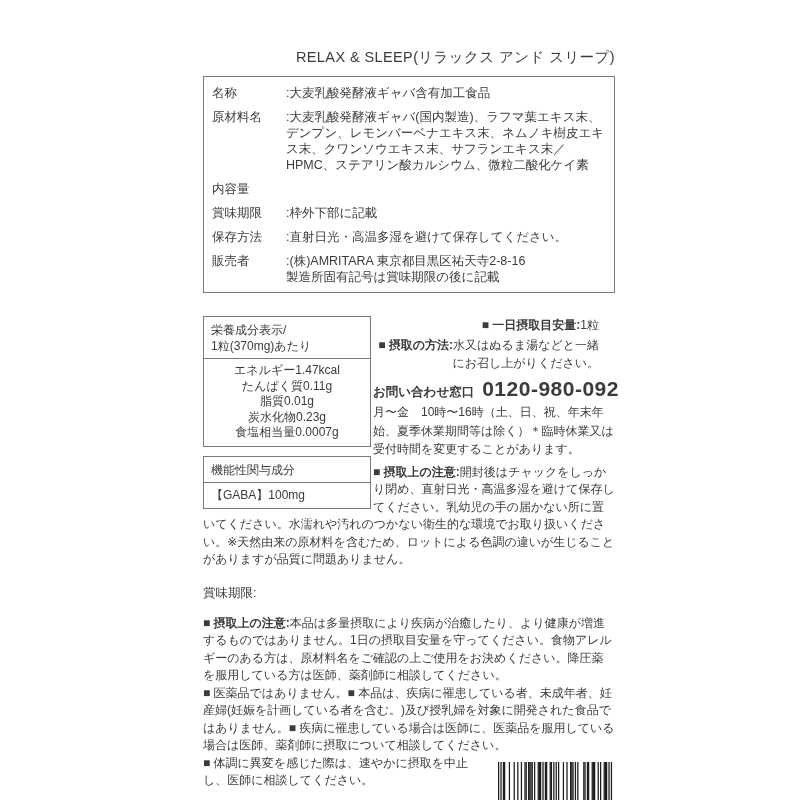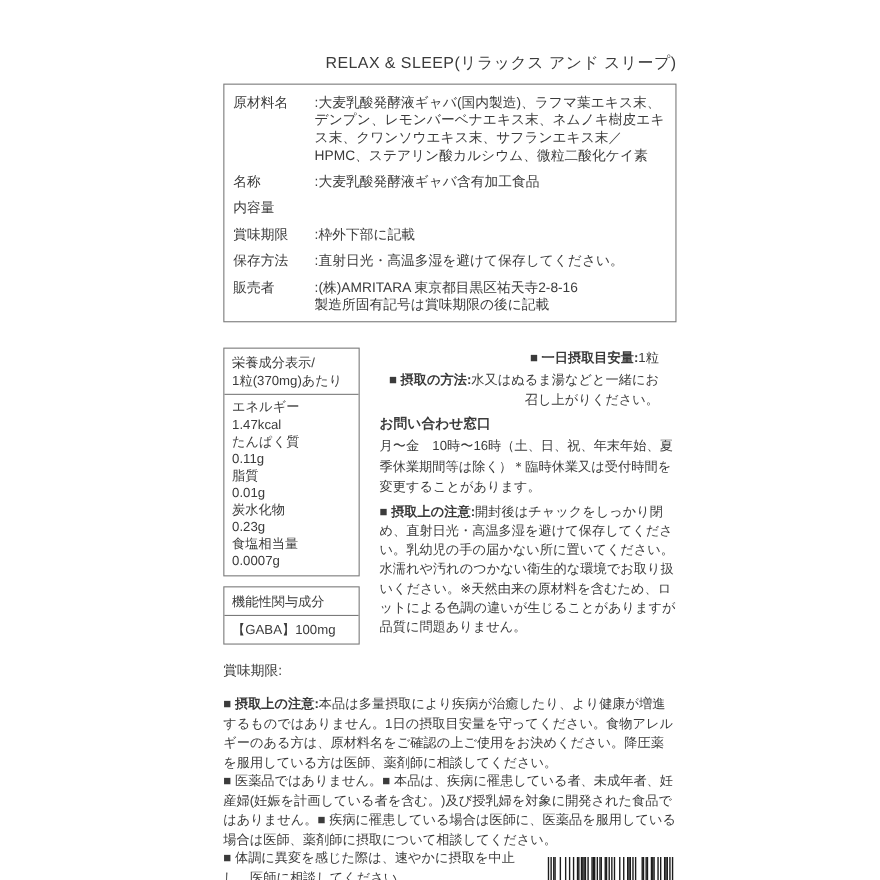--- a/index.html
+++ b/index.html
@@ -29,28 +29,28 @@
     font-size:12.5px;line-height:16px;
   }
   .srow{display:flex;margin-bottom:8px;}
   .srow:last-child{margin-bottom:1px;}
   .slabel{width:74px;flex:0 0 74px;}
   .svalue{flex:1;white-space:pre-line;}
 
   .info-flow{margin-top:23px;font-size:12px;}
 
   
-  .left-col{float:left;width:124px;margin-right:18px;}
+  .left-col{float:left;width:168px;margin-right:2px;}
   .box{border:1px solid var(--border);}
   .box-header{
     padding:5px 7px 4px 7px;line-height:16px;
     border-bottom:1px solid var(--border);white-space:pre-line;
   }
   .box-body{padding:4px 7px 5px 7px;}
-  .nrow{display:flex;justify-content:center;line-height:15.5px;flex-direction:column;}
+  .nrow{display:flex;justify-content:center;line-height:15.5px;}
   .func-box{margin-top:9px;}
   .func-box .box-body{line-height:16px;}
 
   
   .bullet-item{margin:0 16px 2px 0;line-height:18px;text-align:right;}
   .bullet-item b,.para b{font-weight:bold;}
   .contact{margin:5px 0 2px 0;display:flex;align-items:baseline;}
   .contact-label{font-weight:bold;font-size:12.5px;white-space:nowrap;}
   .phone{font-size:21px;font-weight:600;letter-spacing:.5px;margin-left:8px;white-space:nowrap;}
   .hours{margin:1px 0 5px 0;line-height:18.5px;}
@@ -70,26 +70,26 @@
 </head>
 <body>
 
 <div class="sheet">
 
   <div class="title">RELAX &amp; SLEEP(リラックス アンド スリープ)</div>
 
   <div class="spec-table">
     <div id="spec-rows">
         <div class="srow">
+          <span class="slabel">名称</span>
+          <span class="svalue">:大麦乳酸発酵液ギャバ含有加工食品</span>
+        </div>
+        <div class="srow">
           <span class="slabel">原材料名</span>
           <span class="svalue">:大麦乳酸発酵液ギャバ(国内製造)、ラフマ葉エキス末、デンプン、レモンバーベナエキス末、ネムノキ樹皮エキス末、クワンソウエキス末、サフランエキス末／HPMC、ステアリン酸カルシウム、微粒二酸化ケイ素</span>
-        </div>
-        <div class="srow">
-          <span class="slabel">名称</span>
-          <span class="svalue">:大麦乳酸発酵液ギャバ含有加工食品</span>
         </div>
         <div class="srow">
           <span class="slabel">内容量</span>
         </div>
         <div class="srow">
           <span class="slabel">賞味期限</span>
           <span class="svalue">:枠外下部に記載</span>
         </div>
         <div class="srow">
           <span class="slabel">保存方法</span>
@@ -138,20 +138,21 @@
       </div>
     </div>
 
     <div id="usage-items">
         <p class="bullet-item"><b>■ 一日摂取目安量:</b><span>1粒</span></p>
         <p class="bullet-item"><b>■ 摂取の方法:</b><span>水又はぬるま湯などと一緒にお召し上がりください。</span></p>
       </div>
 
     <div class="contact">
       <span class="contact-label">お問い合わせ窓口</span>
+      <span class="phone">0120-980-092</span>
     </div>
     <p class="hours">月〜金　10時〜16時（土、日、祝、年末年始、夏季休業期間等は除く）＊臨時休業又は受付時間を変更することがあります。</p>
 
     <p class="para storage">
       <b>■ 摂取上の注意:</b><span>開封後はチャックをしっかり閉め、直射日光・高温多湿を避けて保存してください。乳幼児の手の届かない所に置いてください。水濡れや汚れのつかない衛生的な環境でお取り扱いください。※天然由来の原材料を含むため、ロットによる色調の違いが生じることがありますが品質に問題ありません。</span>
     </p>
 
     <div class="expiry">賞味期限:</div>
 
     <p class="para precaution">

